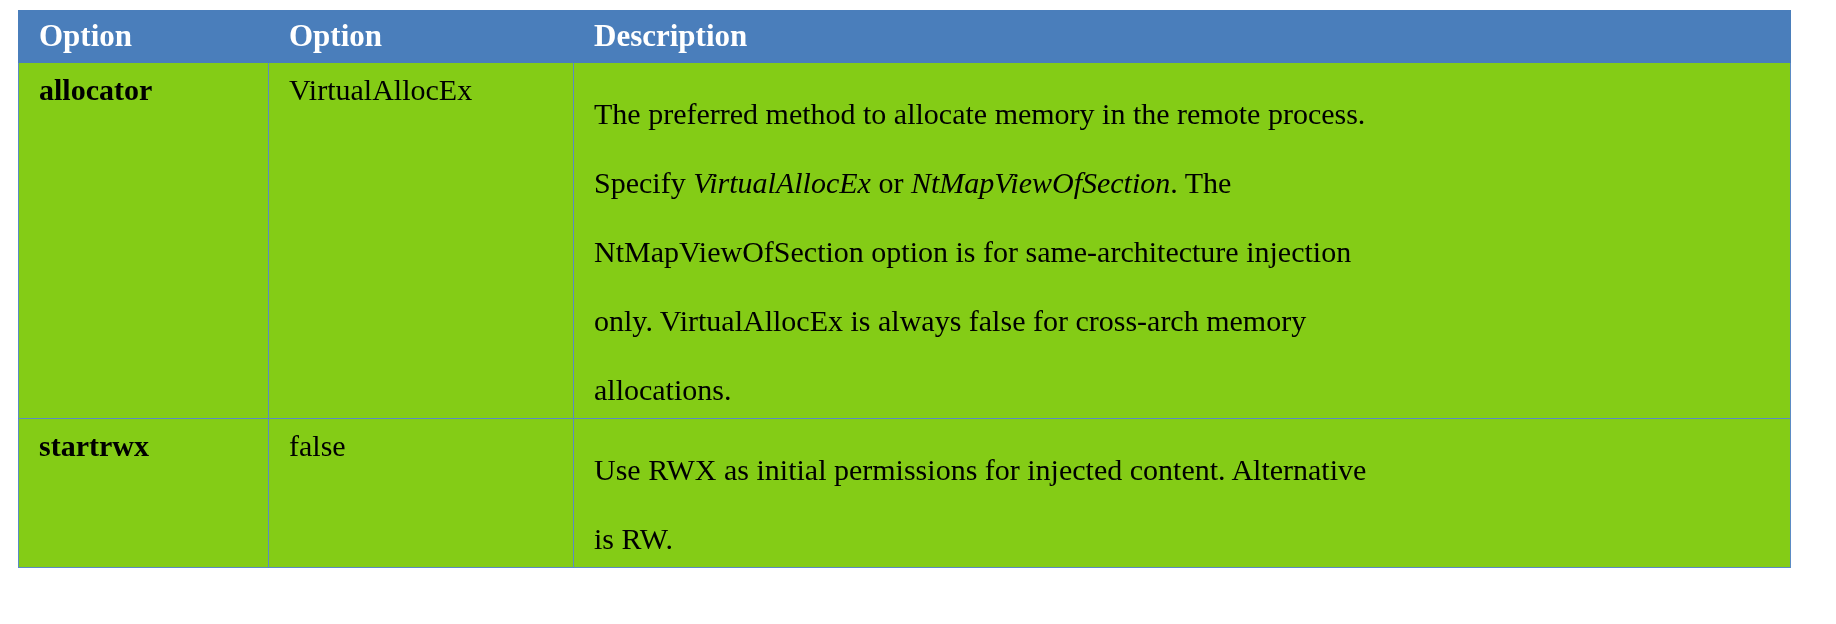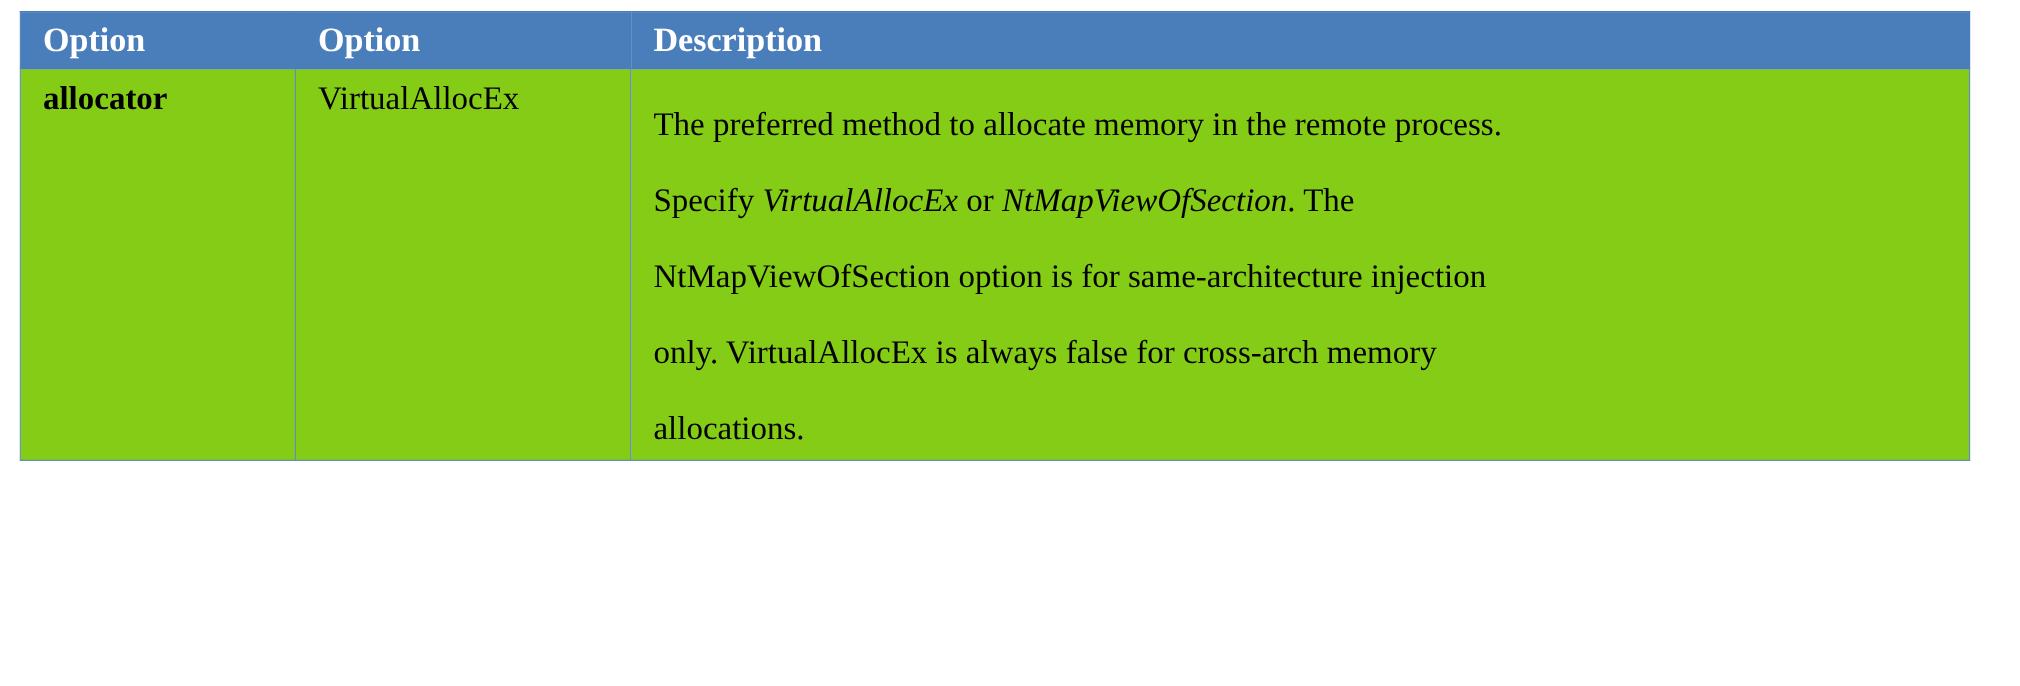--- a/index.html
+++ b/index.html
@@ -99,16 +99,24 @@
           <td class="cell-option">allocator</td>
           <td class="cell-example">VirtualAllocEx</td>
           <td class="cell-description">
             <span class="desc-line">The preferred method to allocate memory in the remote process.</span>
             <span class="desc-line">Specify <i>VirtualAllocEx</i> or <i>NtMapViewOfSection</i>. The</span>
             <span class="desc-line">NtMapViewOfSection option is for same-architecture injection</span>
             <span class="desc-line">only. VirtualAllocEx is always false for cross-arch memory</span>
             <span class="desc-line">allocations.</span>
           </td>
         </tr>
+        <tr>
+          <td class="cell-option">startrwx</td>
+          <td class="cell-example">false</td>
+          <td class="cell-description">
+            <span class="desc-line">Use RWX as initial permissions for injected content. Alternative</span>
+            <span class="desc-line">is RW.</span>
+          </td>
+        </tr>
       </tbody>
   </table>
 
 </div>
 
 </body></html>

